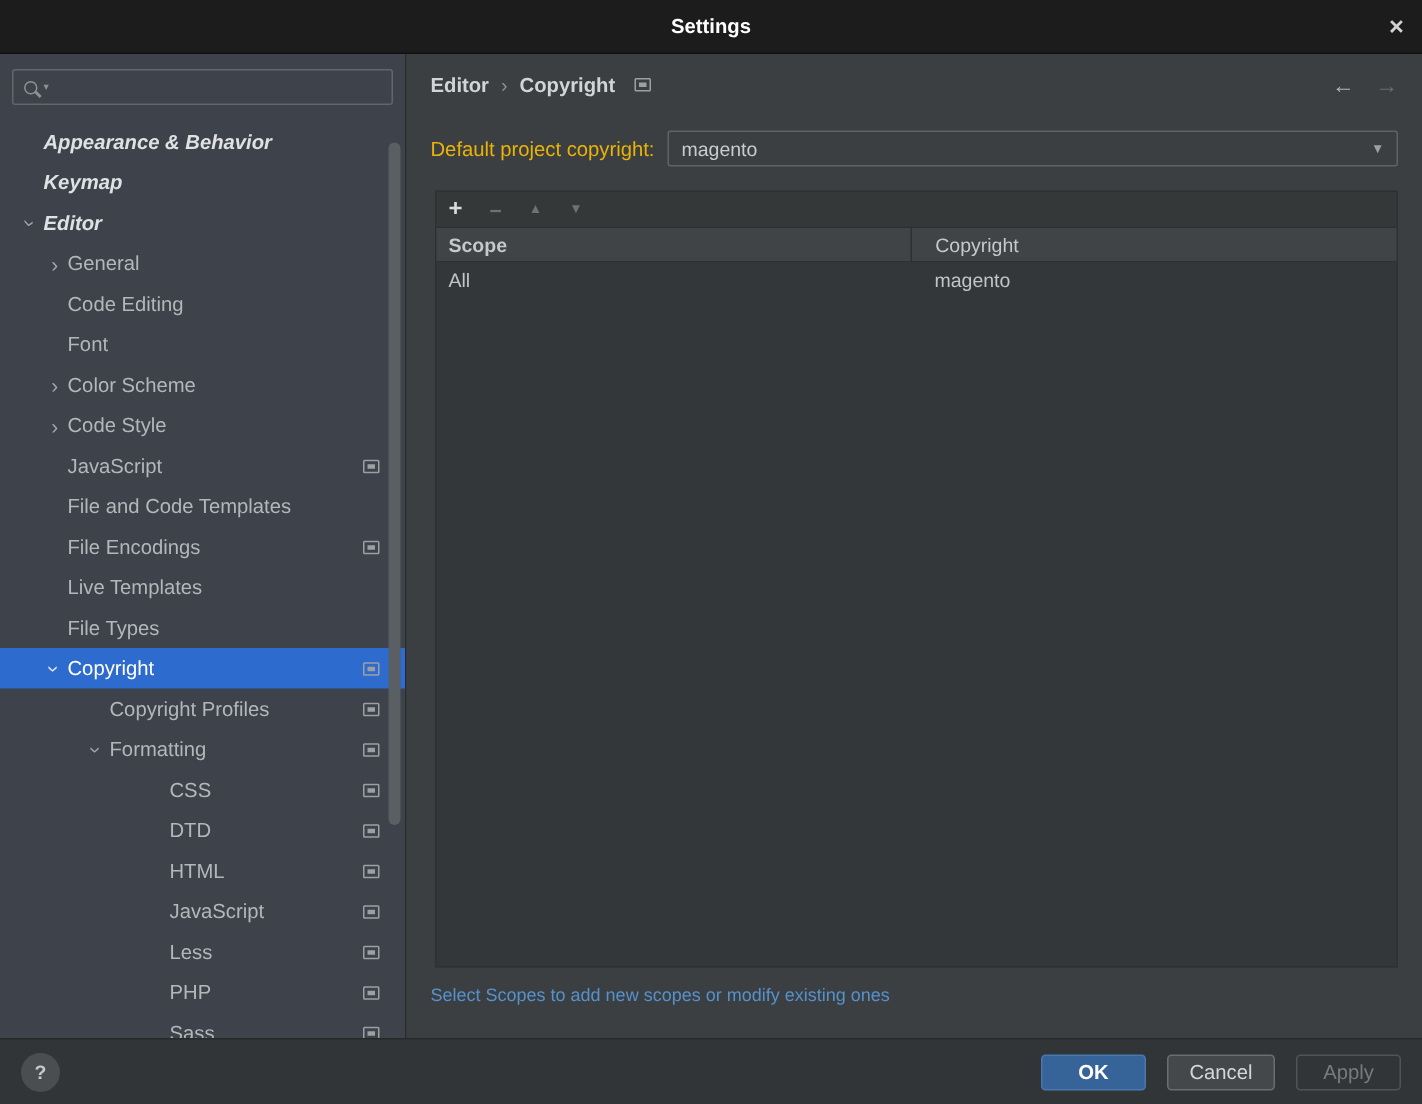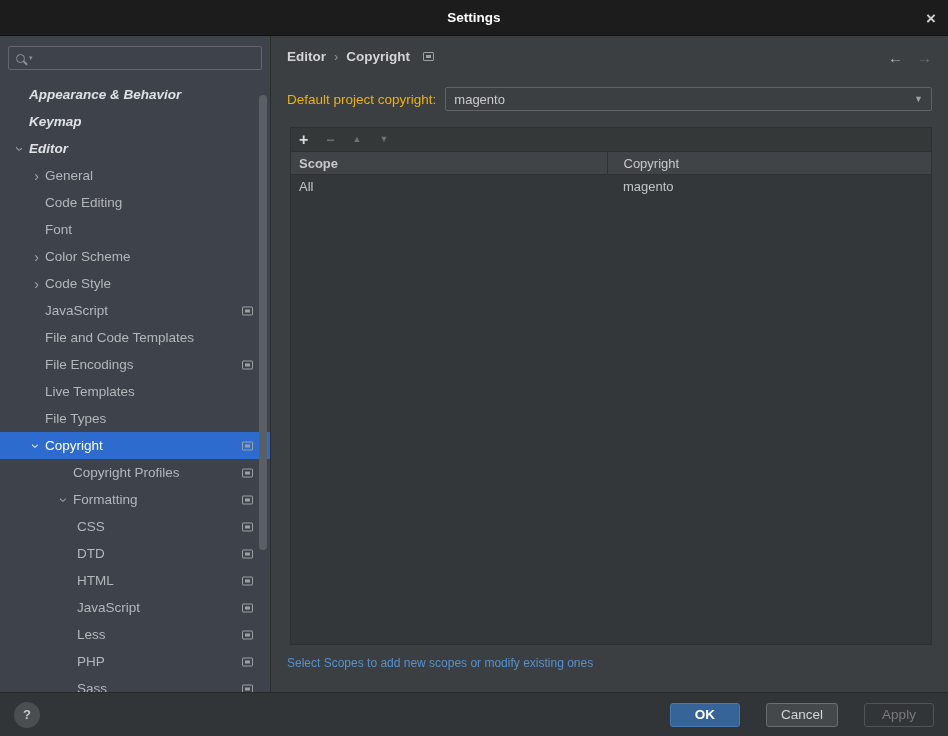--- a/index.html
+++ b/index.html
@@ -41,21 +41,21 @@
   .mag-caret { color:#8e9193; font-size:7px; margin-left:2px; }
 
   .tree { position:absolute; top:45px; left:0; right:0; }
   .tree-item {
     height:27px; display:flex; align-items:center; position:relative;
     color:#b4b7b9; font-size:13.5px; cursor:default;
   }
   .tree-item.bold { font-weight:bold; color:#dfe1e3; }
   .tree-item.selected { background:#2e6bce; color:#fff; }
   .lvl0 { padding-left:12px;font-style:italic; } .lvl1 { padding-left:28px; }
-  .lvl2 { padding-left:56px; } .lvl3 { padding-left:60px; }
+  .lvl2 { padding-left:56px; } .lvl3 { padding-left:96px; }
   .chev {
     width:17px; flex:none; display:flex; justify-content:center; align-items:center;
     color:#a3a6a8; font-size:14px; font-weight:normal;
   }
   .tree-item.selected .chev { color:#e8ecf2; }
   .chev.down span { display:inline-block; transform:rotate(90deg); }
   .marker { position:absolute; right:17px; top:50%; transform:translateY(-50%); }
   .marker i {
     display:block; width:11px; height:9px; border:1px solid #9da0a2;
     border-radius:1px; position:relative;
@@ -125,21 +125,21 @@
   .footer {
     position:absolute; left:0; right:0; bottom:0; height:44px;
     background:#323537; border-top:1px solid #26282a;
     display:flex; align-items:center; padding:0 14px;
   }
   .help {
     width:26px; height:26px; border-radius:50%; background:#4a4e50;
     color:#c6c8ca; display:flex; align-items:center; justify-content:center;
     font-size:13px; font-weight:bold; cursor:default;
   }
-  .footer-btns { margin-left:auto; display:flex; gap:26px; }
+  .footer-btns { margin-left:auto; display:flex; gap:14px; }
   .btn {
     min-width:70px; height:24px; border-radius:3px; font-size:13.5px;
     display:flex; align-items:center; justify-content:center; padding:0 14px; cursor:default;
     font-family:inherit;
   }
   .btn-ok { background:#366398; border:1px solid #4879ae; color:#fff; font-weight:bold; }
   .btn-cancel { background:#44484a; border:1px solid #6b6e70; color:#d4d6d8; }
   .btn-apply { background:transparent; border:1px solid #515456; color:#787a7c; }
 </style>
 </head>

